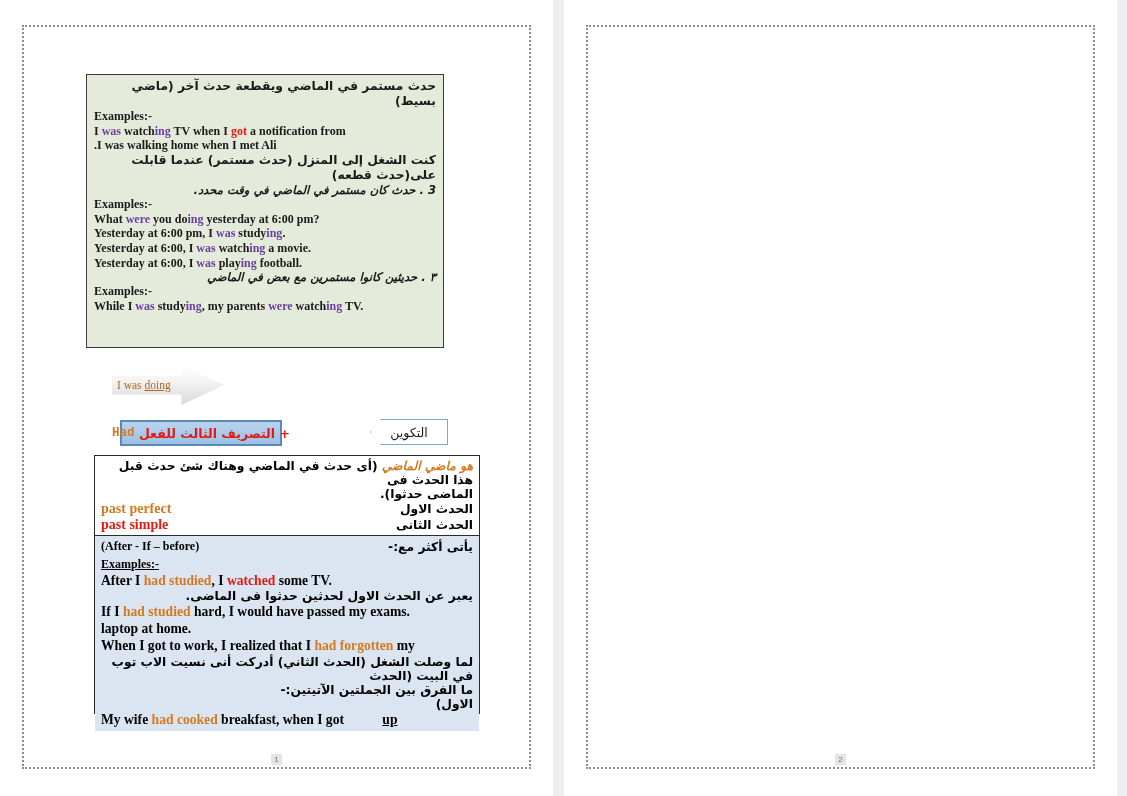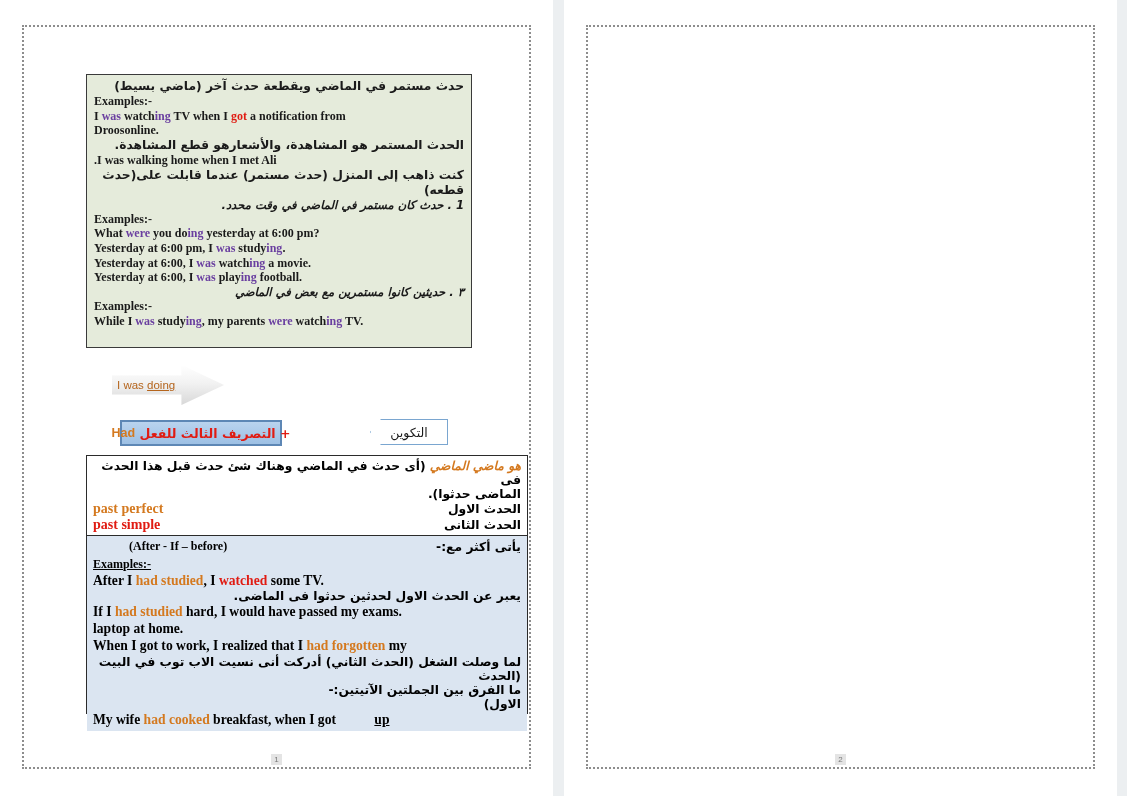--- a/index.html
+++ b/index.html
@@ -67,21 +67,21 @@
 
   
   .arrow{
     position:absolute;box-sizing:border-box;
     background:linear-gradient(180deg,#ffffff 0%,#f2f2f2 45%,#d8d8d8 100%);
     clip-path:polygon(0 26%,62% 26%,62% 0,100% 50%,62% 100%,62% 74%,0 74%);
     filter:drop-shadow(1px 1px 1px rgba(0,0,0,.35));
   }
   .arrow .alabel{
     position:absolute;left:5px;top:50%;transform:translateY(-50%);
-    font-size:11.5px;font-family:Liberation Sans, sans-serif;white-space:nowrap;text-align:center;
+    font-size:11.5px;font-family:Liberation Serif, serif;white-space:nowrap;text-align:center;
   }
   .arrow .alabel u{text-decoration:underline;}
 
   
   .hexbadge{
     position:absolute;box-sizing:border-box;
     background:#ffffff;
     border:1px solid #7d9a5c;
     display:flex;align-items:center;justify-content:center;
     clip-path:polygon(14% 0,100% 0,100% 100%,14% 100%,0 50%);
@@ -105,65 +105,63 @@
   u.ul{text-decoration:underline;margin-left:35px;}
 </style>
 </head>
 <body>
 
 <div class="workspace">
 
   <div class="page">
     <div class="page-inner"></div>
 
-    <div class="box greenbox" style="left:86px;top:74px;width:386px;height:274px;">
+    <div class="box greenbox" style="left:86px;top:74px;width:358px;height:274px;">
       <div class="ar ctr" style="text-align:right;">حدث مستمر في الماضي ويقطعة حدث آخر (ماضي بسيط)</div>
       <div class="en">Examples:-</div>
       <div class="en"><span>I </span><span class="c-purple">was</span><span> watch</span><span class="c-purple">ing</span><span> TV when I </span><span class="c-red">got</span><span> a notification from</span></div>
-      <div class="en">Droosonline.</div>
-      <div class="ar">الحدث المستمر هو المشاهدة، والأشعارهو قطع المشاهدة.</div>
       <div class="en">.I was walking home when I met Ali</div>
-      <div class="ar">كنت ذاهب إلى المنزل (حدث مستمر) عندما قابلت على(حدث قطعه)</div>
-      <div class="ar-i">1 . حدث كان مستمر في الماضي في وقت محدد.</div>
+      <div class="ar">كنت الشغل إلى المنزل (حدث مستمر) عندما قابلت على(حدث قطعه)</div>
+      <div class="ar-i">3 . حدث كان مستمر في الماضي في وقت محدد.</div>
       <div class="en">Examples:-</div>
       <div class="en"><span>What </span><span class="c-purple">were</span><span> you do</span><span class="c-purple">ing</span><span> yesterday at 6:00 pm?</span></div>
       <div class="en"><span>Yesterday at 6:00 pm, I </span><span class="c-purple">was</span><span> study</span><span class="c-purple">ing</span><span>.</span></div>
       <div class="en"><span>Yesterday at 6:00, I </span><span class="c-purple">was</span><span> watch</span><span class="c-purple">ing</span><span> a movie.</span></div>
       <div class="en"><span>Yesterday at 6:00, I </span><span class="c-purple">was</span><span> play</span><span class="c-purple">ing</span><span> football.</span></div>
       <div class="ar-i">٣ . حديثين كانوا مستمرين مع بعض في الماضي</div>
       <div class="en">Examples:-</div>
       <div class="en"><span>While I </span><span class="c-purple">was</span><span> study</span><span class="c-purple">ing</span><span>, my parents </span><span class="c-purple">were</span><span> watch</span><span class="c-purple">ing</span><span> TV.</span></div>
     </div>
 
     <div class="arrow" style="left:112px;top:365px;width:112px;height:40px;">
       <span class="alabel c-brown"><span>I was </span><u>doing</u></span>
     </div>
 
 
     <div class="hexbadge blue" style="left:370px;top:419px;width:78px;height:26px;">التكوين</div>
 
     <div class="chip chip-blue" style="left:120px;top:420px;width:162px;height:26px;">
-      <span class="c-red">+ التصريف الثالث للفعل</span>&nbsp;<span class="c-orange" style="font-family:Liberation Sans, sans-serif;">Had</span>
+      <span class="c-red">+ التصريف الثالث للفعل</span>&nbsp;<span class="c-orange" style="font-family:Liberation Mono, monospace;">Had</span>
     </div>
 
-    <div class="box whitebox" style="left:86px;top:455px;width:442px;height:259px;">
+    <div class="box whitebox" style="left:94px;top:455px;width:386px;height:259px;">
       <div style="padding:3px 6px 2px 6px;background:#ffffff;border-bottom:1px solid #2b2b2b;">
         <div class="ar"><span class="c-orange" style="font-style:italic;">هو ماضي الماضي</span> <span>(أى حدث في الماضي وهناك شئ حدث قبل هذا الحدث فى</span></div>
         <div class="ar">الماضى حدثوا).</div>
         <div style="display:flex;justify-content:space-between;align-items:center;">
           <span class="en c-orange" style="font-size:14px;">past perfect</span>
           <span class="ar">الحدث الاول</span>
         </div>
         <div style="display:flex;justify-content:space-between;align-items:center;">
           <span class="en c-red" style="font-size:14px;">past simple</span>
           <span class="ar">الحدث الثانى</span>
         </div>
       </div>
       <div class="bluebox-body" style="padding:3px 6px;">
-        <div style="display:flex;justify-content:space-between;align-items:center;margin-left:36px;">
+        <div style="display:flex;justify-content:space-between;align-items:center;">
           <span class="en">(After - If – before)</span>
           <span class="ar">يأتى أكثر مع:-</span>
         </div>
         <div class="en" style="text-decoration:underline;display:inline-block;">Examples:-</div>
         <div class="en lineEN"><span>After I </span><span class="c-orange">had studied</span><span>, I </span><span class="c-red">watched</span><span> some TV.</span></div>
         <div class="ar">يعبر عن الحدث الاول لحدثين حدثوا فى الماضى.</div>
         <div class="en lineEN"><span>If I </span><span class="c-orange">had studied</span><span> hard, I would have passed my exams.</span></div>
         <div class="en lineEN">laptop at home.</div>
         <div class="en lineEN"><span>When I got to work, I realized that I </span><span class="c-orange">had forgotten</span><span> my</span></div>
         <div class="ar">لما وصلت الشغل (الحدث الثاني) أدركت أنى نسيت الاب توب في البيت (الحدث</div>

